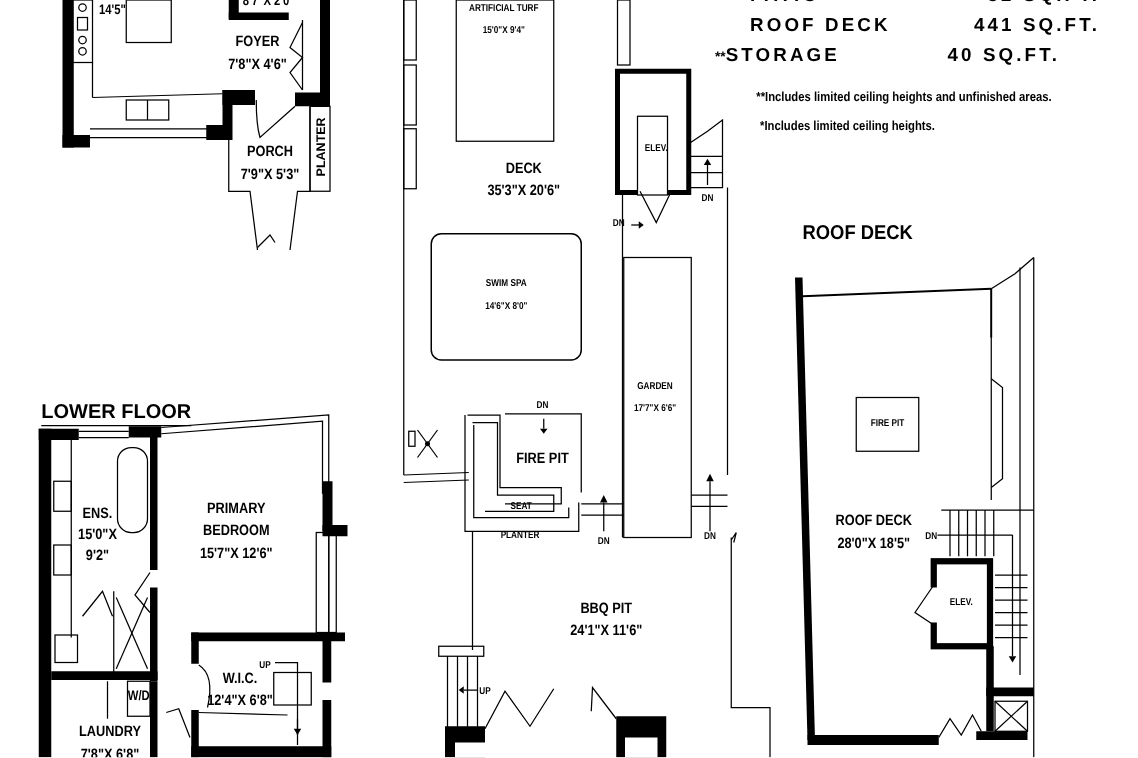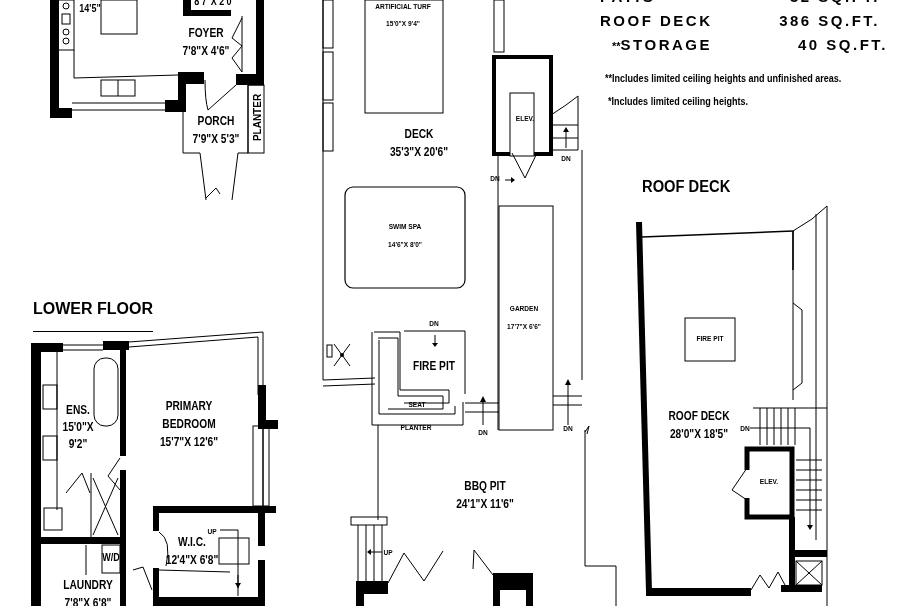--- a/index.html
+++ b/index.html
@@ -3,21 +3,21 @@
 <meta charset="utf-8">
 <style>
   html,body{margin:0;padding:0;background:#ffffff;}
   #plan{position:relative;width:910px;height:606px;overflow:hidden;background:#fff;font-family:"Liberation Sans",sans-serif;color:#000;}
   svg.walls{position:absolute;left:0;top:0;}
   .lbl{position:absolute;white-space:nowrap;font-weight:bold;text-align:center;transform:translateX(-50%);line-height:1.15;}
   .sm{font-size:11px;transform:translateX(-50%) scaleX(0.82);}
   .xs{font-size:8px;transform:translateX(-50%) scaleX(0.82);}
   .md{font-size:12px;transform:translateX(-50%) scaleX(0.85);}
   .title{position:absolute;font-weight:bold;font-size:16px;white-space:nowrap;}
-  .title.u{border-bottom:1.5px solid #000;padding-bottom:13px;}
+  .title.u{border-bottom:1.5px solid #000;padding-bottom:1px;margin-top:21px;}
   .area-row{position:absolute;left:600px;width:280px;font-weight:bold;font-size:15px;letter-spacing:2.5px;display:flex;justify-content:space-between;}
   .area-row .n{width:150px;}
   .note{position:absolute;font-size:10.5px;font-weight:bold;white-space:nowrap;transform:scaleX(0.86);transform-origin:left;}
   .vert{position:absolute;font-weight:bold;font-size:10px;transform:rotate(-90deg);transform-origin:center;white-space:nowrap;}
 </style>
 </head>
 <body>
 
 <div id="plan">
 
@@ -215,23 +215,23 @@
     </g>
   </svg>
 
   <div>
     <div class="area-row" style="top:-12px;">
       <span class="n">PATIO</span>
       <span>32 SQ.FT.</span>
     </div>
     <div class="area-row" style="top:12px;">
       <span class="n">ROOF DECK</span>
-      <span>386 SQ.FT.</span>
+      <span>441 SQ.FT.</span>
     </div>
-    <div class="area-row" style="top:36px;left:612px;width:276px;gap:19px;">
+    <div class="area-row" style="top:36px;left:572px;width:276px;gap:19px;">
       <span class="n"><span style="font-size:11px;letter-spacing:0;">**</span><span>STORAGE</span></span>
       <span>40 SQ.FT.</span>
     </div>
     <div class="note" style="left:605px;top:72px;">**Includes limited ceiling heights and unfinished areas.</div>
     <div class="note" style="left:608px;top:95px;">*Includes limited ceiling heights.</div>
   </div>
 
   <div class="lbl sm" style="left:90px;top:2px;">14'5"</div>
   <div class="lbl sm" style="left:215px;top:-5px;">8'7"X 2'0"</div>
   <div class="lbl md" style="left:206px;top:27px;">FOYER</div>

